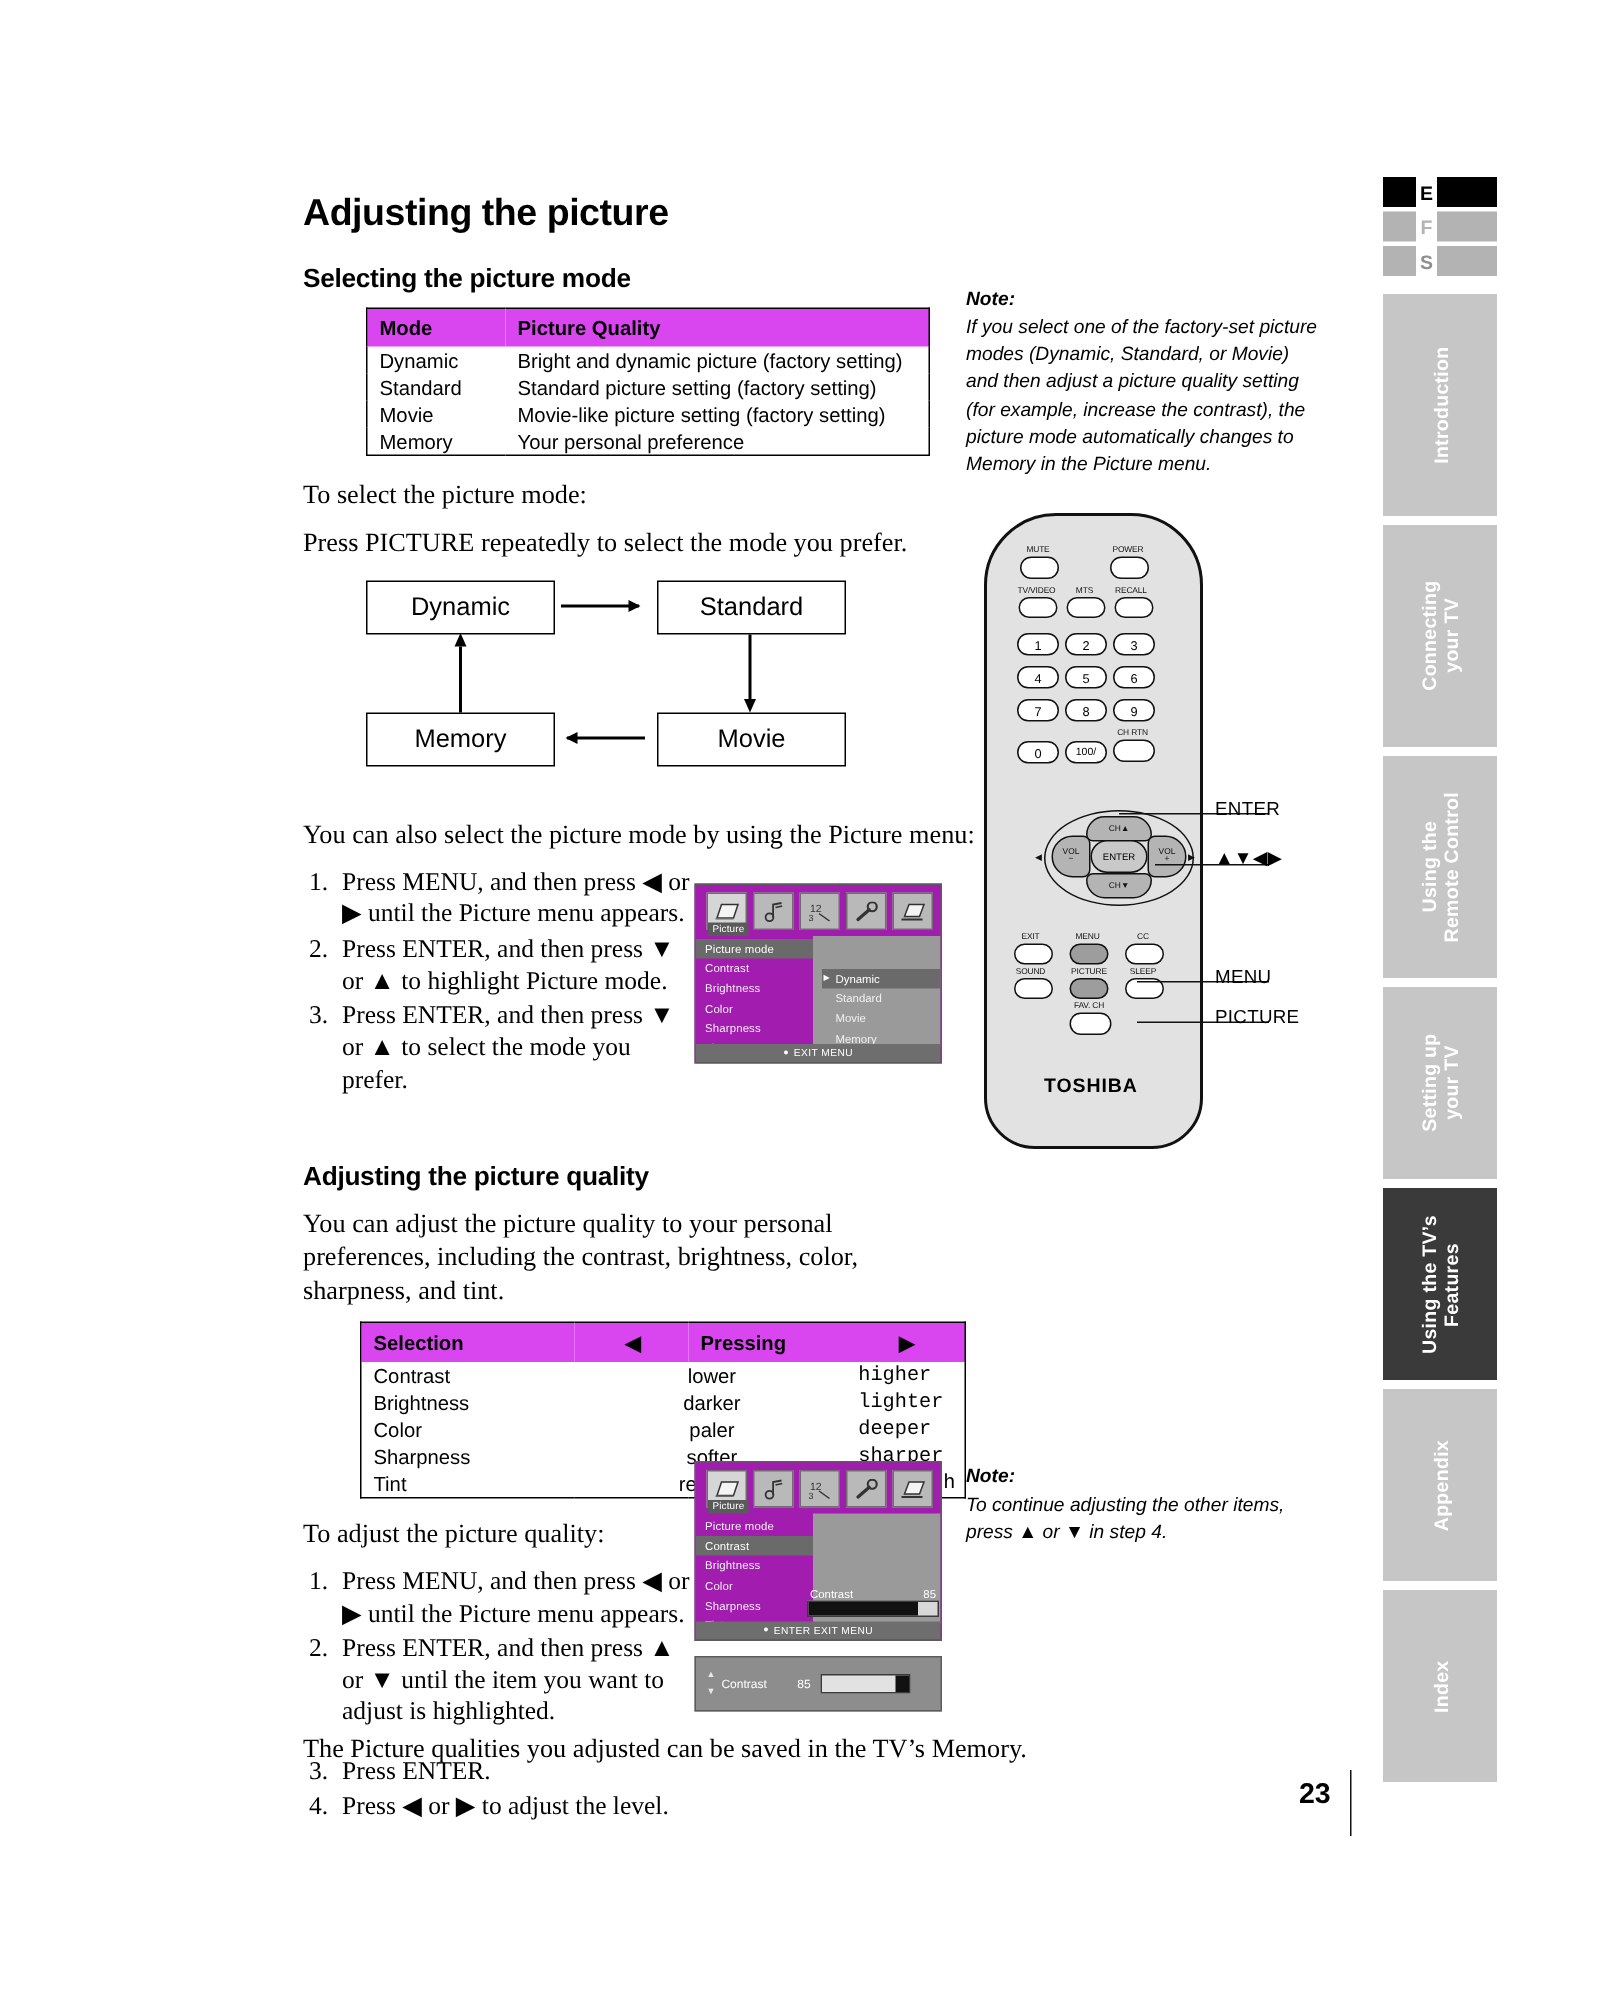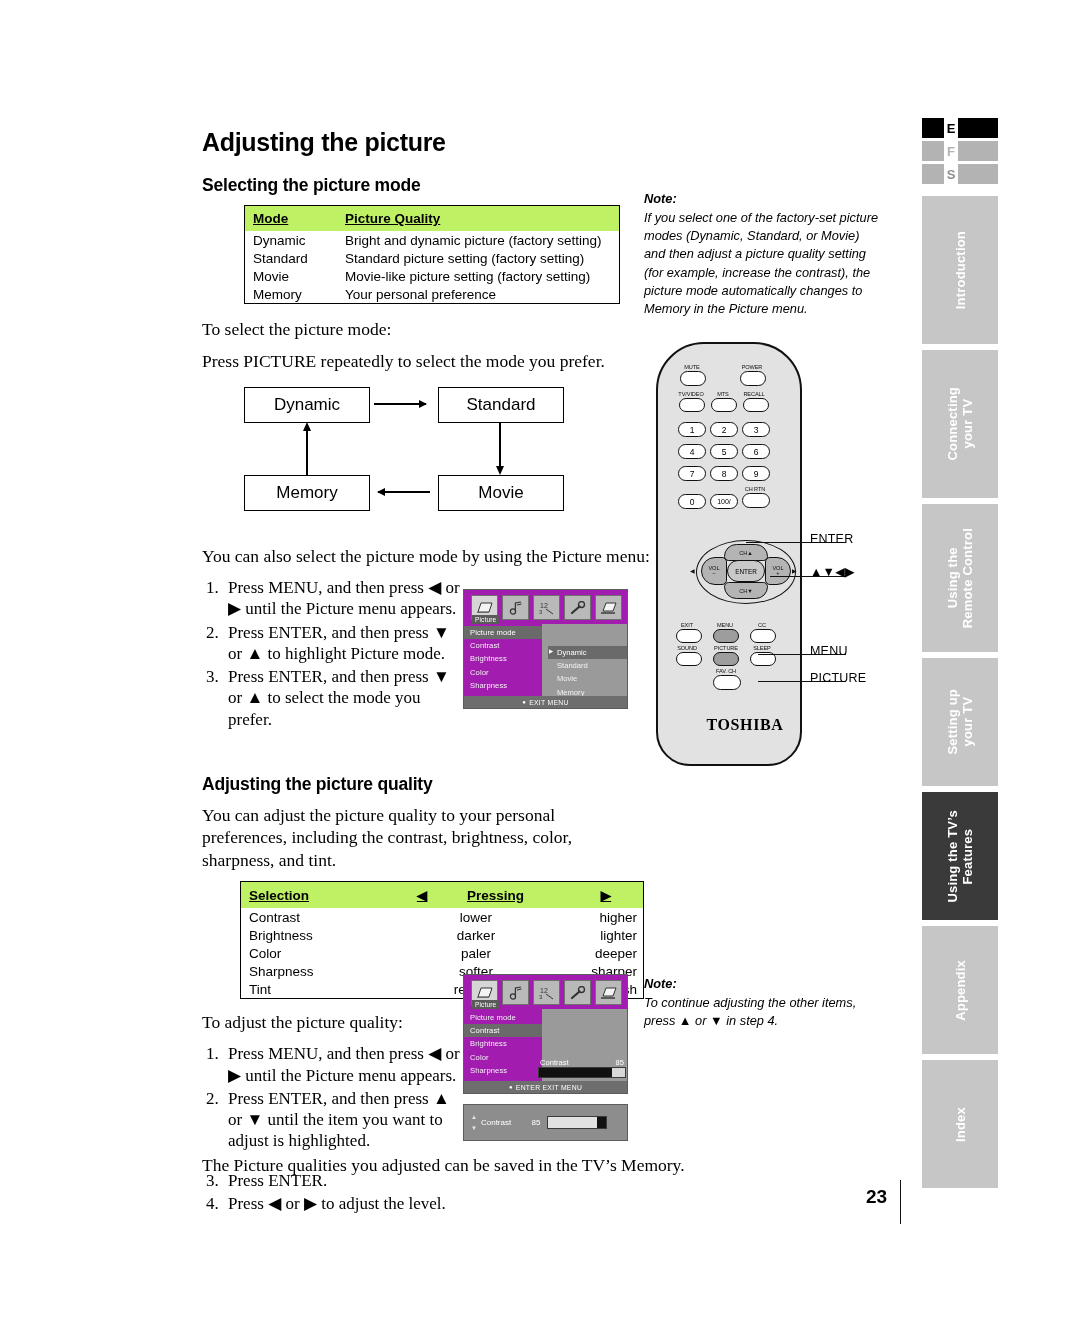--- a/index.html
+++ b/index.html
@@ -24,30 +24,30 @@
   p.body{font-size:17.5px;line-height:1.28;margin:0 0 10px 0;}
   .col-left{width:408px;}
 
   
   table.tbl{
     border-collapse:collapse;border:1px solid #000;
     font-family:"Liberation Sans", sans-serif;font-size:13.5px;
     background:#fff;
   }
   table.tbl thead th{
-    background:#bef264;font-weight:bold;text-align:left;
-    padding:5px 6px 5px 8px;border:none;text-decoration:underline;
+    background:#d946ef;font-weight:bold;text-align:left;
+    padding:5px 6px 5px 8px;border:none;
   }
   table.tbl td{padding:1.5px 6px 1.5px 8px;border:none;white-space:nowrap;}
   #mode-table{width:376px;margin:4px 0 14px 42px;}
   #mode-table td.c1{width:78px;}
   #quality-table{width:404px;margin:6px 0 12px 38px;}
   #quality-table td.c1{width:128px;}
   #quality-table td.c2{width:122px;text-align:center;}
-  #quality-table td.c3{text-align:right;}
+  #quality-table td.c3{text-align:left;font-family:Liberation Mono, monospace;}
   #quality-table th.h2{text-align:center;width:62px;}
   #quality-table th.h3{text-align:left;}
   #quality-table th.h4{text-align:center;width:62px;}
 
   
   .note{
     position:absolute;font-family:"Liberation Sans", sans-serif;
     font-style:italic;font-size:12.8px;line-height:1.42;width:238px;
   }
   .note b{font-style:italic;font-weight:bold;display:block;margin-bottom:1px;}
@@ -180,22 +180,22 @@
   #d-down{left:27px;top:41px;width:42px;height:15px;border-radius:6px 6px 16px 16px;}
   #d-left{left:4px;top:16px;width:24px;height:26px;border-radius:14px 5px 5px 14px;flex-direction:column;line-height:5.5px;}
   #d-right{left:68px;top:16px;width:24px;height:26px;border-radius:5px 14px 14px 5px;flex-direction:column;line-height:5.5px;}
   #d-enter{
     left:30px;top:19px;width:36px;height:20px;border-radius:11px;background:#c9c9c9;
     border:1.2px solid #111;display:flex;align-items:center;justify-content:center;
     font-family:"Liberation Sans", sans-serif;font-size:6.4px;position:absolute;
   }
   .tri{position:absolute;font-size:6px;color:#111;}
   .brand{
-    position:absolute;left:38px;top:372px;width:98px;text-align:center;
-    font-family:Liberation Serif, serif;font-weight:bold;font-size:16px;letter-spacing:0.6px;
+    position:absolute;left:38px;top:372px;width:98px;text-align:left;
+    font-family:Liberation Sans, sans-serif;font-weight:bold;font-size:13px;letter-spacing:0.6px;
   }
   .callout-line{position:absolute;background:#111;height:1.1px;}
   .callout-txt{
     position:absolute;font-family:"Liberation Sans", sans-serif;font-size:12.5px;
     letter-spacing:0.2px;white-space:nowrap;
   }
 
   
   .sidebar{position:absolute;left:922px;top:118px;width:76px;}
   .lang-row{display:flex;align-items:center;height:20px;margin-bottom:3px;}

